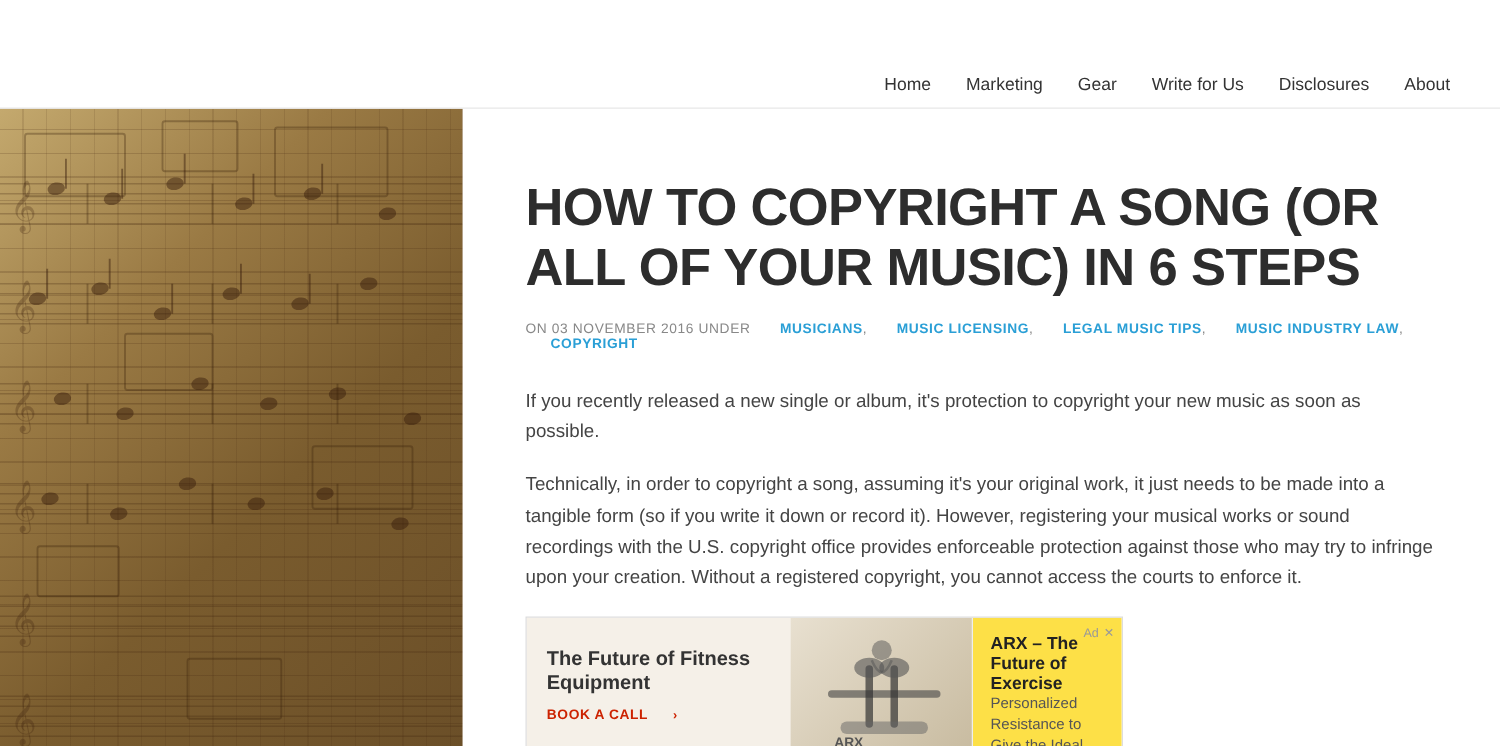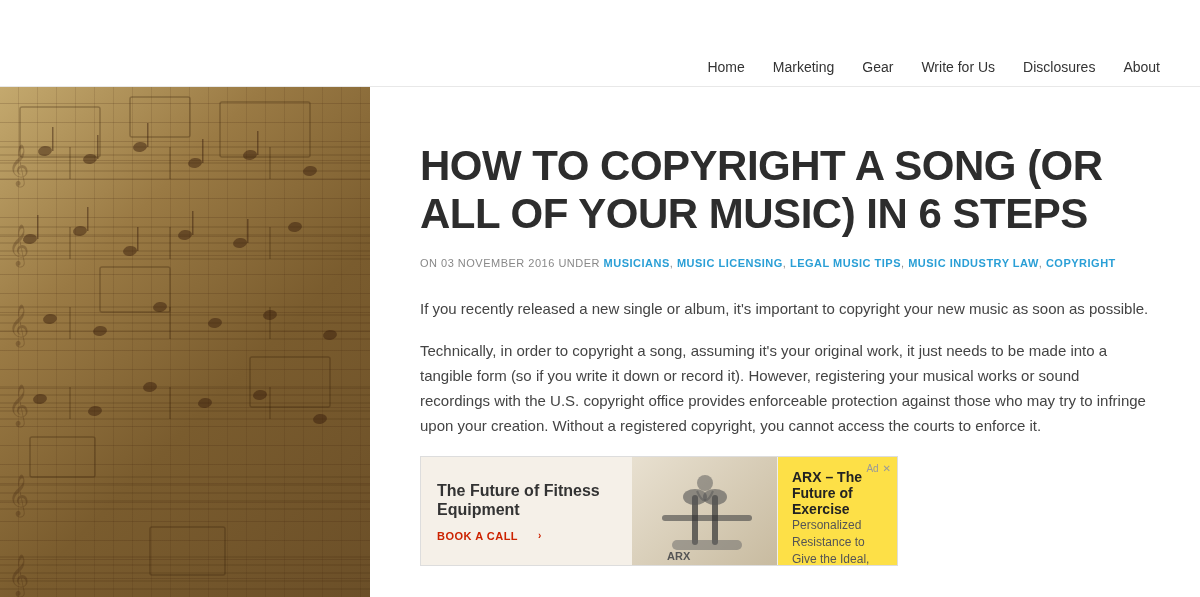--- a/index.html
+++ b/index.html
@@ -105,20 +105,21 @@
       color: #888;
       text-transform: uppercase;
       letter-spacing: 0.5px;
       margin-bottom: 28px;
     }
 
     .article-meta a {
       color: #2a9fd6;
       text-decoration: none;
       font-weight: 600;
+      margin-left: 20px;
     }
 
     .article-body p {
       font-family: Arial, Helvetica, sans-serif;
       font-size: 15px;
       color: #444;
       line-height: 1.65;
       margin-bottom: 18px;
     }
 
@@ -360,21 +361,21 @@
     <div class="article-meta">
       <span>ON 03 NOVEMBER 2016 UNDER</span>
       <a>MUSICIANS</a>,
       <a>MUSIC LICENSING</a>,
       <a>LEGAL MUSIC TIPS</a>,
       <a>MUSIC INDUSTRY LAW</a>,
       <a>COPYRIGHT</a>
     </div>
 
     <div class="article-body">
-      <p>If you recently released a new single or album, it's important to copyright your new music as soon as possible.</p>
+      <p>If you recently released a new single or album, it's protection to copyright your new music as soon as possible.</p>
       <p>Technically, in order to copyright a song, assuming it's your original work, it just needs to be made into a tangible form (so if you write it down or record it). However, registering your musical works or sound recordings with the U.S. copyright office provides enforceable protection against those who may try to infringe upon your creation. Without a registered copyright, you cannot access the courts to enforce it.</p>
     </div>
 
     <div class="ad-unit">
       <div class="ad-left">
         <div class="ad-left-title">The Future of Fitness Equipment</div>
         <div class="ad-left-cta">
           <span>BOOK A CALL</span>
           <span class="arrow">›</span>
         </div>

